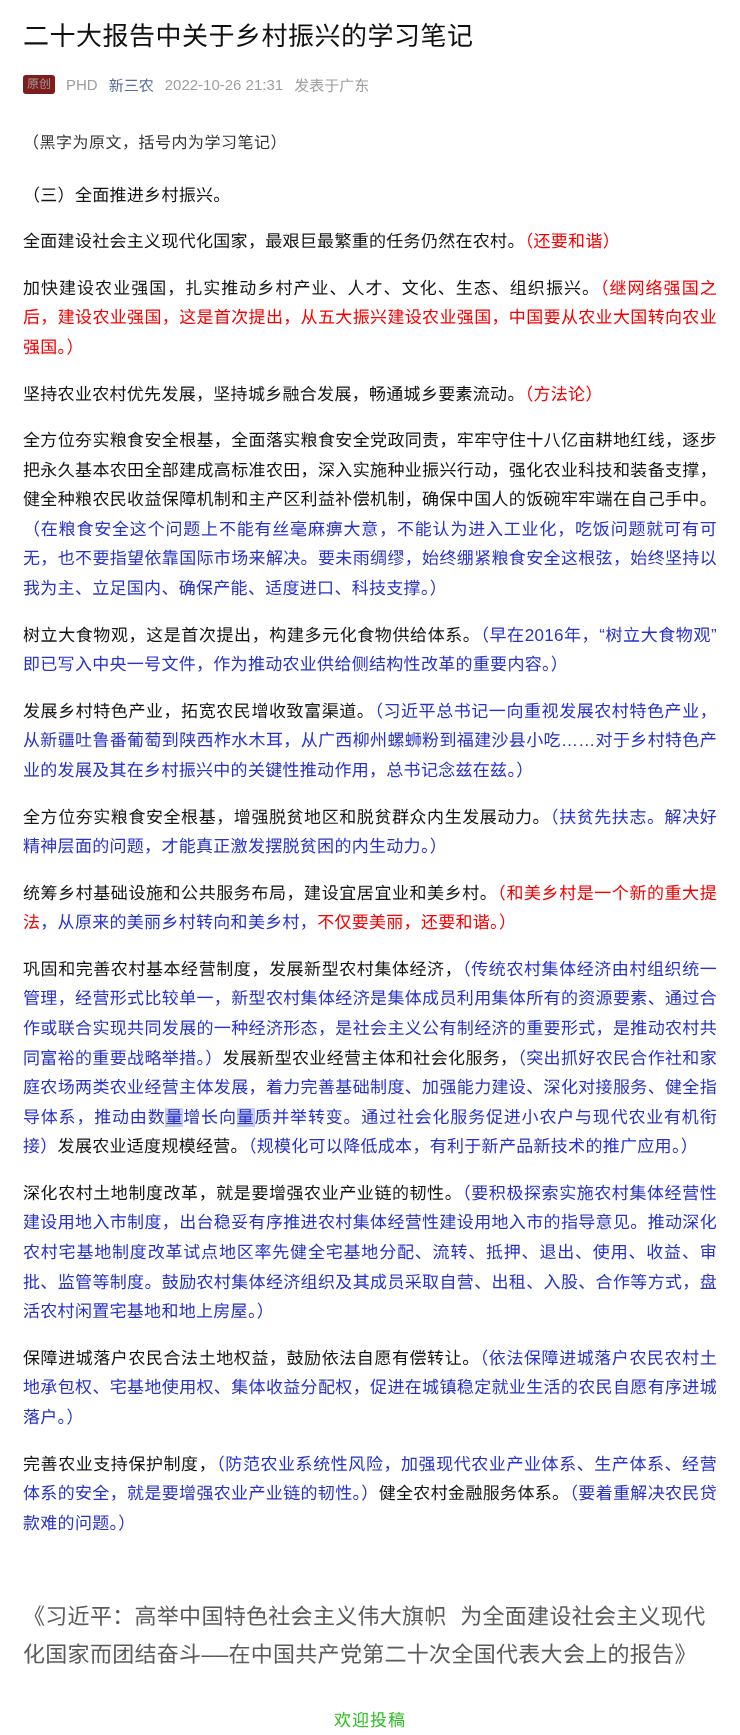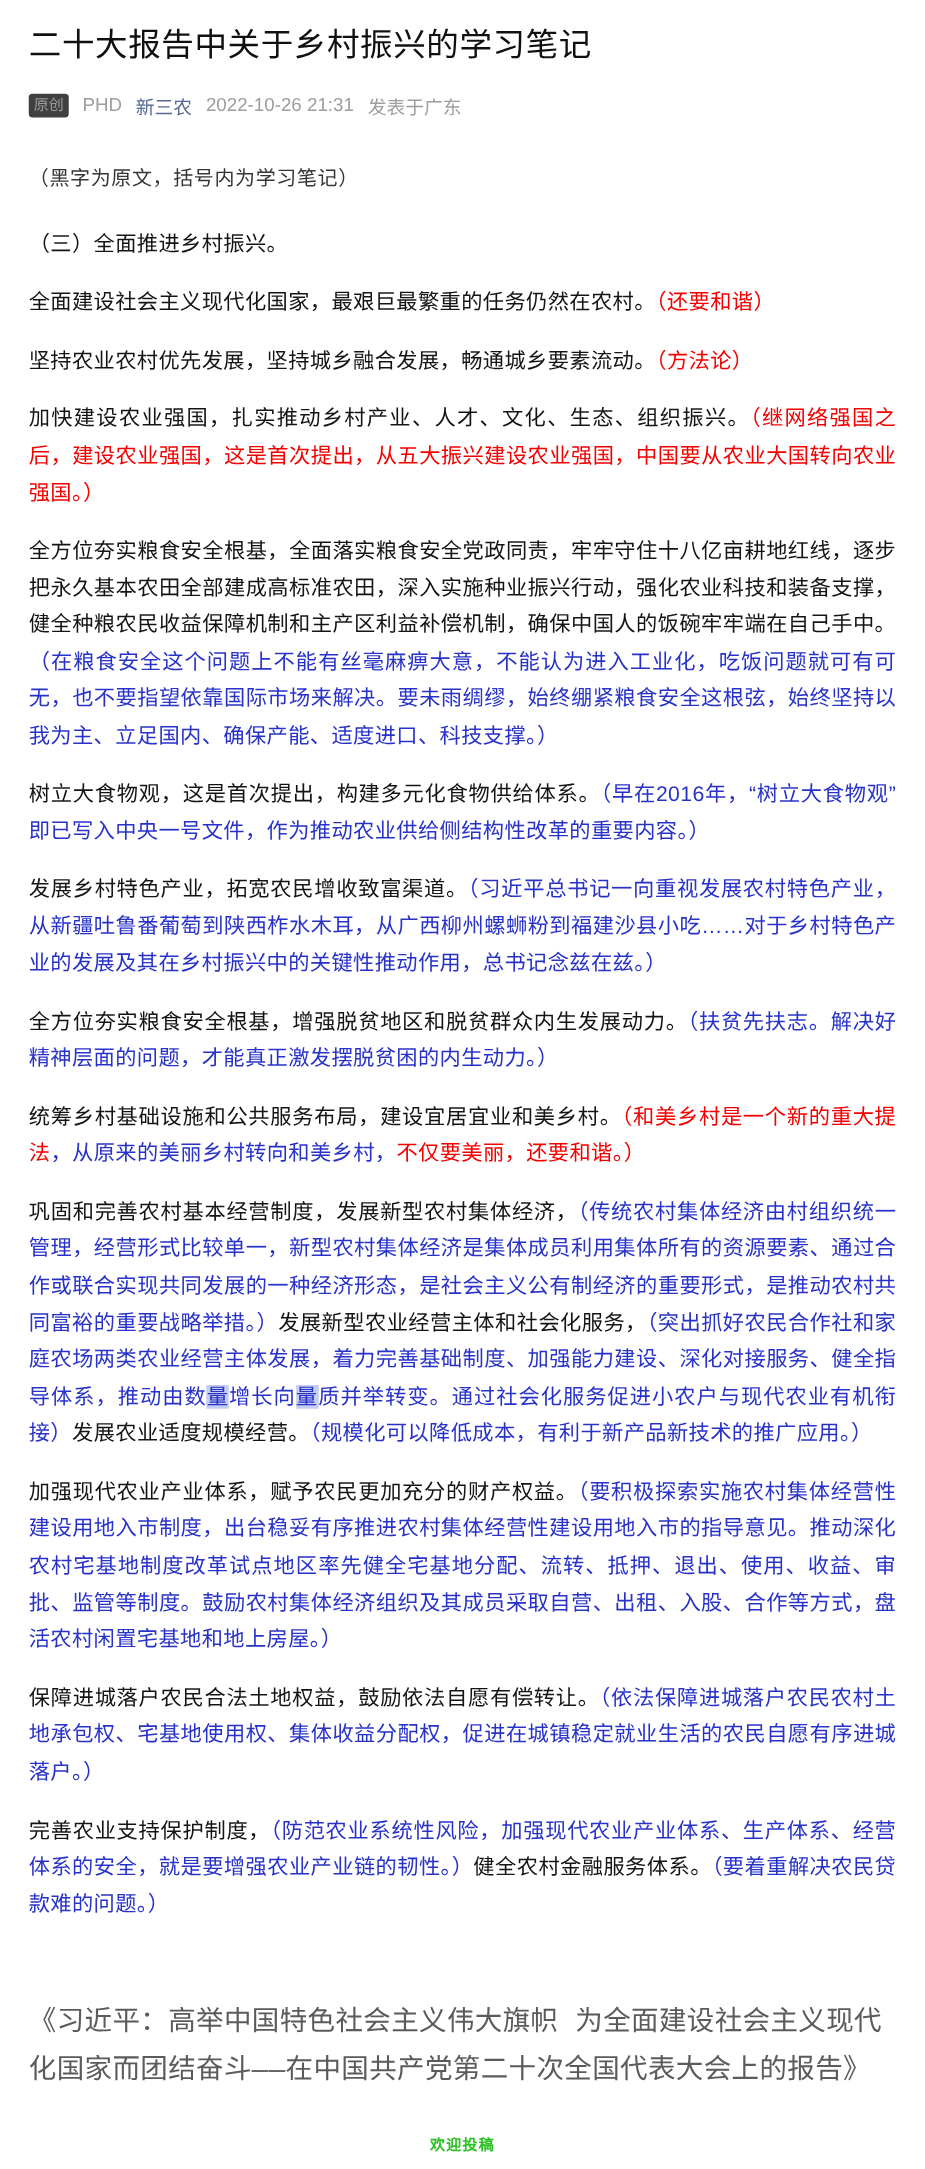--- a/index.html
+++ b/index.html
@@ -17,21 +17,21 @@
   .article{padding:16px 23px 40px 23px;}
   .title{
     font-size:26px;font-weight:400;color:#101010;line-height:1.45;
     margin:2px 0 18px 0;letter-spacing:.5px;
   }
   .meta{
     display:flex;align-items:center;gap:11px;
     font-size:15px;color:var(--gray);margin-bottom:34px;white-space:nowrap;
   }
   .meta .badge{
-    background:#404040;color:#9c9c9c;font-size:12px;
+    background:#7f1d1d;color:#9c9c9c;font-size:12px;
     padding:1px 4px;border-radius:3px;line-height:1.4;
   }
   .meta .account{color:var(--link);cursor:pointer;}
   .note{
     text-align:left;font-size:16px;font-weight:400;color:#353535;
     margin:0 0 28px 0;letter-spacing:.5px;
   }
   .para{
     font-size:17px;font-weight:400;line-height:1.74;
     text-align:justify;word-break:break-all;
@@ -42,21 +42,21 @@
   .seg-blue{color:var(--blue);}
   .hl{background:var(--hl);}
   .citation{
     font-size:22px;font-weight:400;color:var(--citation);
     line-height:1.72;margin-top:62px;letter-spacing:.3px;font-family:Liberation Mono, monospace;
   }
   .footer-link{
     text-align:center;margin-top:30px;
   }
   .footer-link span{
-    color:var(--green);font-size:12px;font-weight:700;
+    color:var(--green);font-size:17px;font-weight:400;
     letter-spacing:1px;cursor:pointer;
   }
 </style>
 </head>
 <body>
 
 <div class="article">
 
   <h1 class="title">二十大报告中关于乡村振兴的学习笔记</h1>
 
@@ -66,29 +66,29 @@
     <span class="account">新三农</span>
     <span>2022-10-26 21:31</span>
     <span>发表于广东</span>
   </div>
 
   <div class="note">（黑字为原文，括号内为学习笔记）</div>
 
   <div>
       <p class="para"><span class="seg-black">（三）全面推进乡村振兴。</span></p>
       <p class="para"><span class="seg-black">全面建设社会主义现代化国家，最艰巨最繁重的任务仍然在农村。</span><span class="seg-red">（还要和谐）</span></p>
+      <p class="para"><span class="seg-black">加快建设农业强国，扎实推动乡村产业、人才、文化、生态、组织振兴。</span><span class="seg-red">（继网络强国之后，建设农业强国，这是首次提出，从五大振兴建设农业强国，中国要从农业大国转向农业强国。）</span></p>
       <p class="para"><span class="seg-black">坚持农业农村优先发展，坚持城乡融合发展，畅通城乡要素流动。</span><span class="seg-red">（方法论）</span></p>
-      <p class="para"><span class="seg-black">加快建设农业强国，扎实推动乡村产业、人才、文化、生态、组织振兴。</span><span class="seg-red">（继网络强国之后，建设农业强国，这是首次提出，从五大振兴建设农业强国，中国要从农业大国转向农业强国。）</span></p>
       <p class="para"><span class="seg-black">全方位夯实粮食安全根基，全面落实粮食安全党政同责，牢牢守住十八亿亩耕地红线，逐步把永久基本农田全部建成高标准农田，深入实施种业振兴行动，强化农业科技和装备支撑，健全种粮农民收益保障机制和主产区利益补偿机制，确保中国人的饭碗牢牢端在自己手中。</span><span class="seg-blue">（在粮食安全这个问题上不能有丝毫麻痹大意，不能认为进入工业化，吃饭问题就可有可无，也不要指望依靠国际市场来解决。要未雨绸缪，始终绷紧粮食安全这根弦，始终坚持以我为主、立足国内、确保产能、适度进口、科技支撑。）</span></p>
       <p class="para"><span class="seg-black">树立大食物观，这是首次提出，构建多元化食物供给体系。</span><span class="seg-blue">（早在2016年，“树立大食物观”即已写入中央一号文件，作为推动农业供给侧结构性改革的重要内容。）</span></p>
       <p class="para"><span class="seg-black">发展乡村特色产业，拓宽农民增收致富渠道。</span><span class="seg-blue">（习近平总书记一向重视发展农村特色产业，从新疆吐鲁番葡萄到陕西柞水木耳，从广西柳州螺蛳粉到福建沙县小吃……对于乡村特色产业的发展及其在乡村振兴中的关键性推动作用，总书记念兹在兹。）</span></p>
       <p class="para"><span class="seg-black">全方位夯实粮食安全根基，增强脱贫地区和脱贫群众内生发展动力。</span><span class="seg-blue">（扶贫先扶志。解决好精神层面的问题，才能真正激发摆脱贫困的内生动力。）</span></p>
       <p class="para"><span class="seg-black">统筹乡村基础设施和公共服务布局，建设宜居宜业和美乡村。</span><span class="seg-red">（和美乡村是一个新的重大提法</span><span class="seg-blue">，从原来的美丽乡村转向和美乡村，</span><span class="seg-red">不仅要美丽，还要和谐。）</span></p>
       <p class="para"><span class="seg-black">巩固和完善农村基本经营制度，发展新型农村集体经济，</span><span class="seg-blue">（传统农村集体经济由村组织统一管理，经营形式比较单一，新型农村集体经济是集体成员利用集体所有的资源要素、通过合作或联合实现共同发展的一种经济形态，是社会主义公有制经济的重要形式，是推动农村共同富裕的重要战略举措。）</span><span class="seg-black">发展新型农业经营主体和社会化服务，</span><span class="seg-blue">（突出抓好农民合作社和家庭农场两类农业经营主体发展，着力完善基础制度、加强能力建设、深化对接服务、健全指导体系，推动由数</span><span class="seg-blue hl">量</span><span class="seg-blue">增长向</span><span class="seg-blue hl">量</span><span class="seg-blue">质并举转变。通过社会化服务促进小农户与现代农业有机衔接）</span><span class="seg-black">发展农业适度规模经营。</span><span class="seg-blue">（规模化可以降低成本，有利于新产品新技术的推广应用。）</span></p>
-      <p class="para"><span class="seg-black">加强现代农业产业体系，赋予农民更加充分的财产权益。</span><span class="seg-blue">（要积极探索实施农村集体经营性建设用地入市制度，出台稳妥有序推进农村集体经营性建设用地入市的指导意见。推动深化农村宅基地制度改革试点地区率先健全宅基地分配、流转、抵押、退出、使用、收益、审批、监管等制度。鼓励农村集体经济组织及其成员采取自营、出租、入股、合作等方式，盘活农村闲置宅基地和地上房屋。）</span></p>
+      <p class="para"><span class="seg-black">深化农村土地制度改革，就是要增强农业产业链的韧性。</span><span class="seg-blue">（要积极探索实施农村集体经营性建设用地入市制度，出台稳妥有序推进农村集体经营性建设用地入市的指导意见。推动深化农村宅基地制度改革试点地区率先健全宅基地分配、流转、抵押、退出、使用、收益、审批、监管等制度。鼓励农村集体经济组织及其成员采取自营、出租、入股、合作等方式，盘活农村闲置宅基地和地上房屋。）</span></p>
       <p class="para"><span class="seg-black">保障进城落户农民合法土地权益，鼓励依法自愿有偿转让。</span><span class="seg-blue">（依法保障进城落户农民农村土地承包权、宅基地使用权、集体收益分配权，促进在城镇稳定就业生活的农民自愿有序进城落户。）</span></p>
       <p class="para"><span class="seg-black">完善农业支持保护制度，</span><span class="seg-blue">（防范农业系统性风险，加强现代农业产业体系、生产体系、经营体系的安全，就是要增强农业产业链的韧性。）</span><span class="seg-black">健全农村金融服务体系。</span><span class="seg-blue">（要着重解决农民贷款难的问题。）</span></p>
     </div>
 
   <div class="citation">《习近平：高举中国特色社会主义伟大旗帜 为全面建设社会主义现代化国家而团结奋斗——在中国共产党第二十次全国代表大会上的报告》</div>
 
   <div class="footer-link">
     <span>欢迎投稿</span>
   </div>
 

